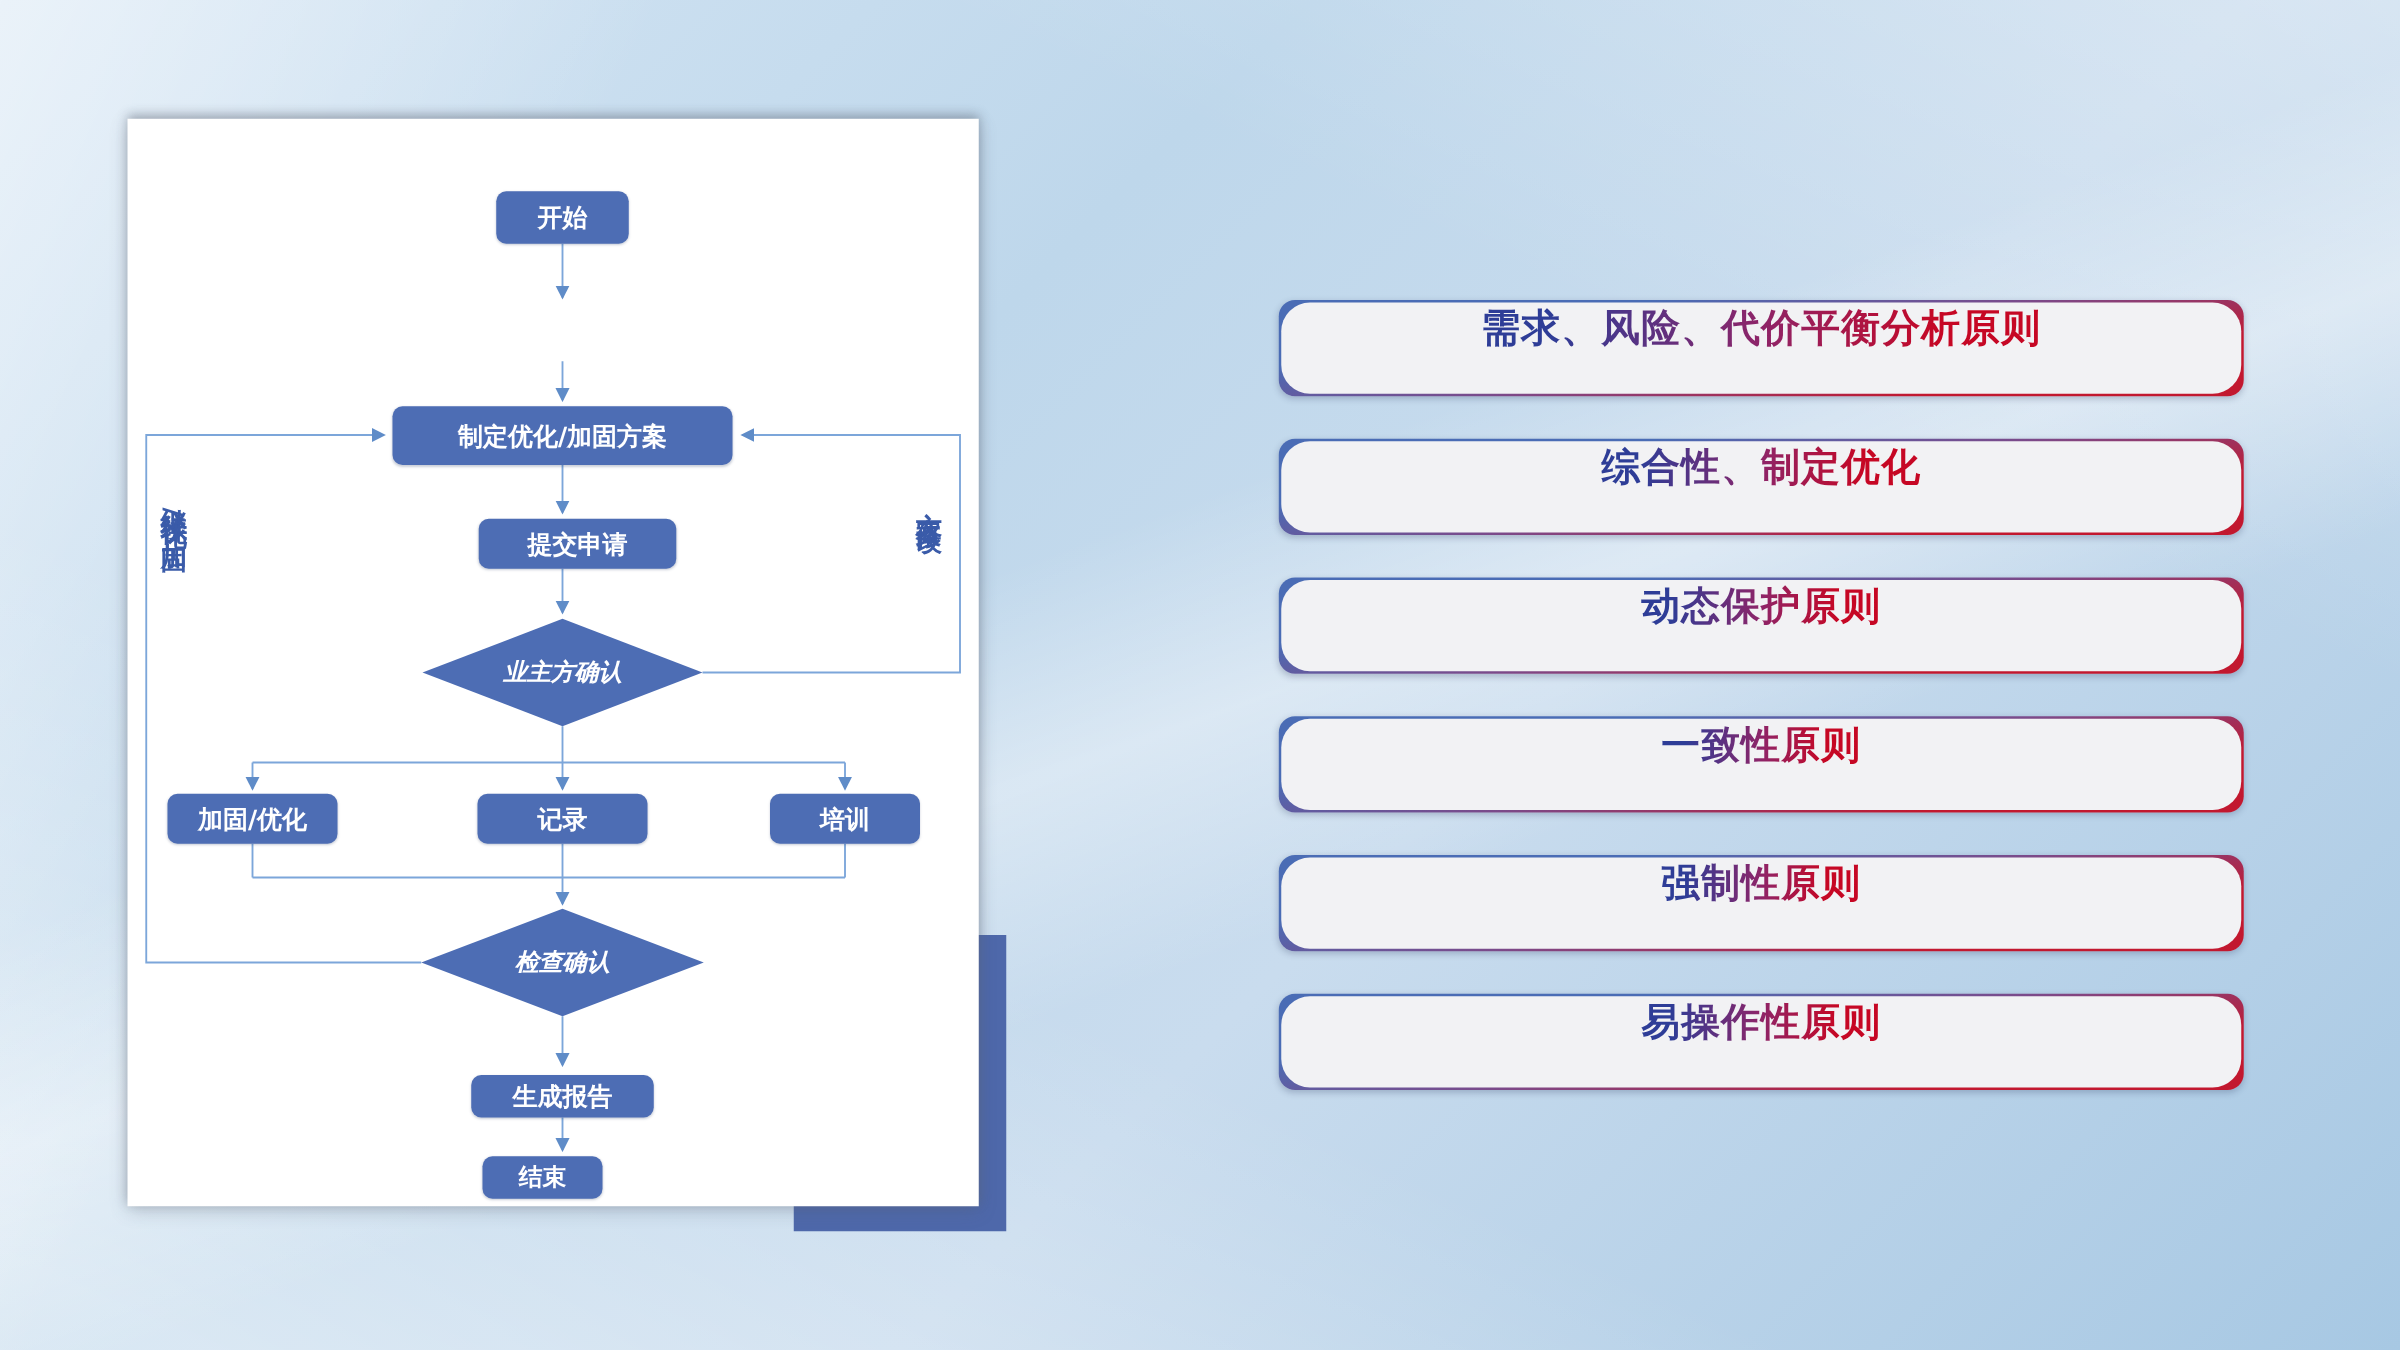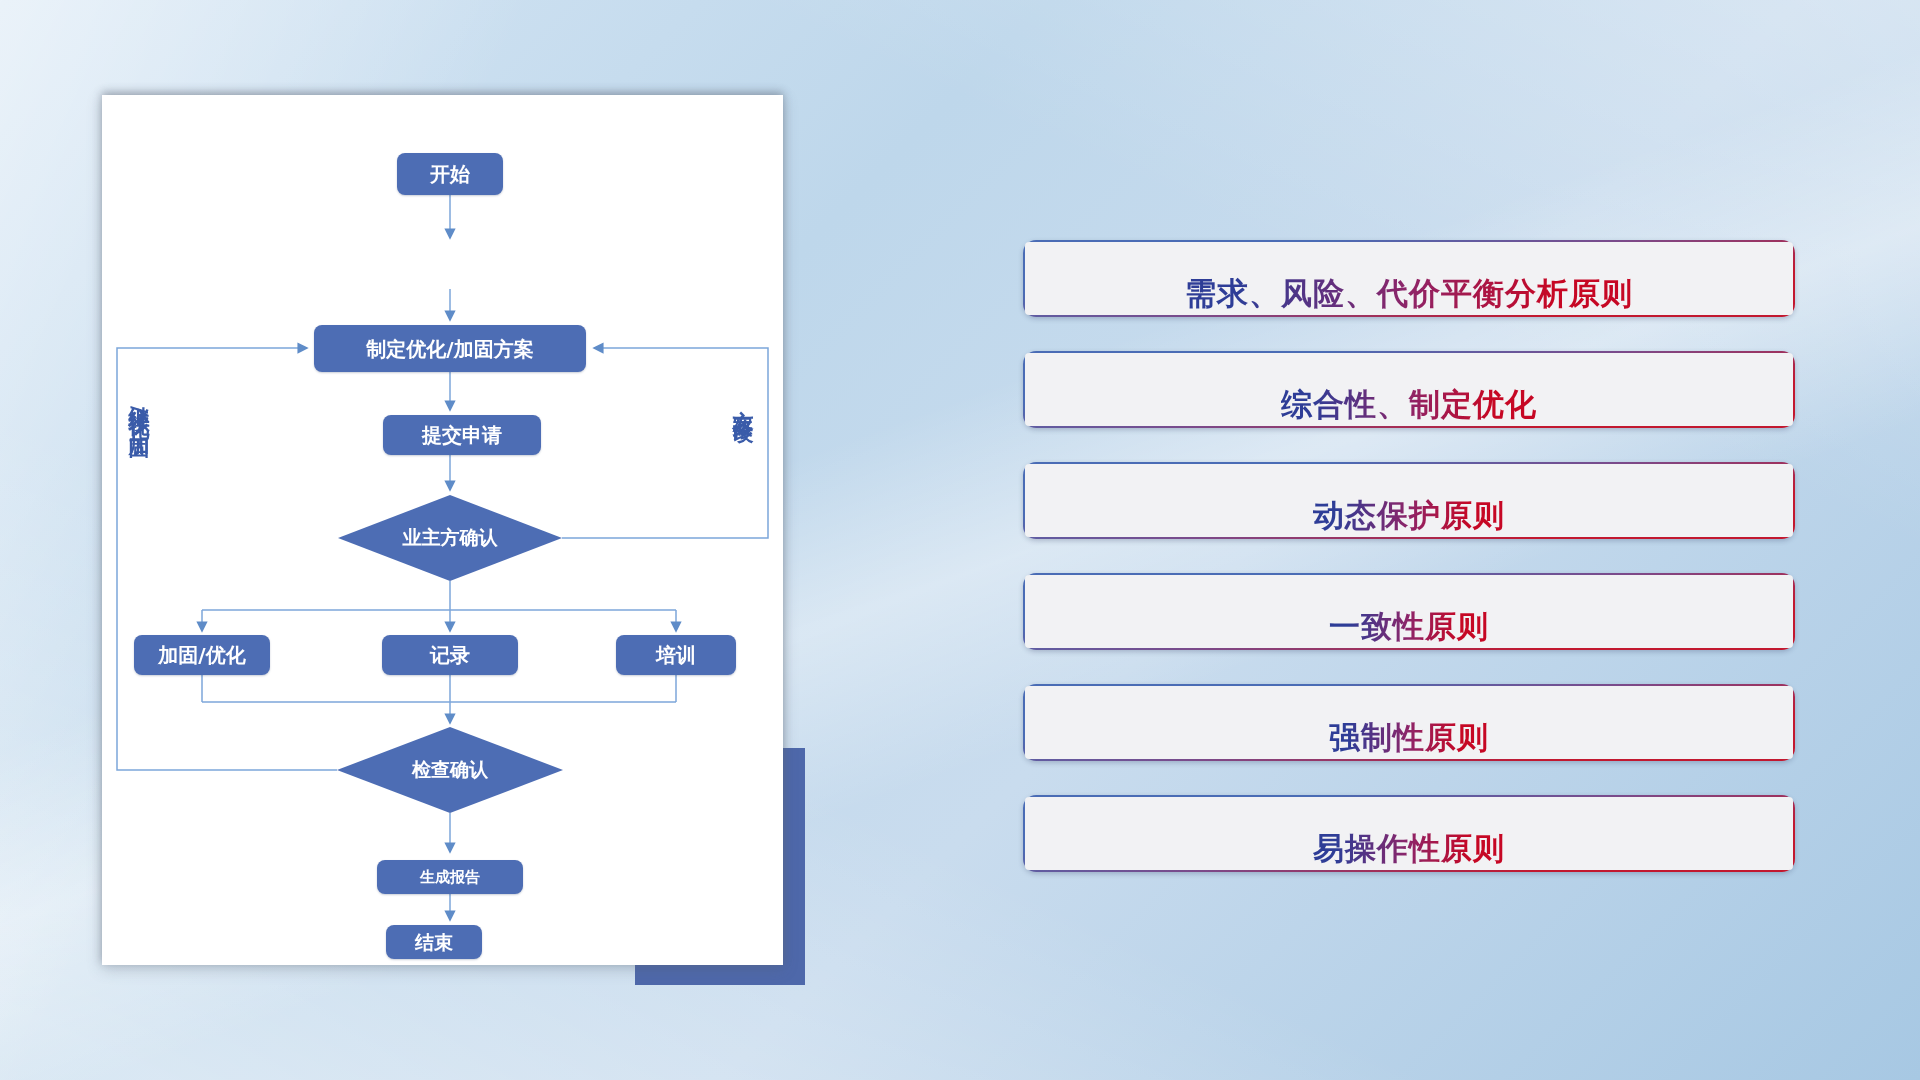--- a/index.html
+++ b/index.html
@@ -30,30 +30,30 @@
   .connectors{ position:absolute; left:0; top:0; width:681px; height:870px; }
 
   .node{
     position:absolute; display:flex; align-items:center; justify-content:center;
     background:#4d6db4; color:#ffffff; font-weight:bold; font-size:20px;
     border-radius:8px; text-align:right; line-height:1;
     box-shadow:0 1px 2px rgba(40,60,100,.25);
   }
   .dlabel{
     position:absolute; display:flex; align-items:center; justify-content:center;
-    color:#ffffff; font-weight:bold; font-size:19px; background:transparent;
+    color:#ffffff; font-weight:bold; font-size:19px; background:transparent;font-style:italic;
   }
   .n-start   { left:295px; top:58px;  width:106px; height:42px; }
   .n-risk    { left:208px; top:148px; width:280px; height:46px; }
   .n-plan    { left:212px; top:230px; width:272px; height:47px; }
   .n-submit  { left:281px; top:320px; width:158px; height:40px; }
   .n-harden  { left:32px;  top:540px; width:136px; height:40px; }
   .n-record  { left:280px; top:540px; width:136px; height:40px; }
   .n-training{ left:514px; top:540px; width:120px; height:40px; }
-  .n-report  { left:275px; top:765px; width:146px; height:34px; font-size:15px; }
+  .n-report  { left:275px; top:765px; width:146px; height:34px; font-size:20px; }
   .n-end     { left:284px; top:830px; width:96px;  height:34px; font-size:19px; }
   .d1-label  { left:248px; top:423px; width:200px; height:40px; }
   .d2-label  { left:248px; top:655px; width:200px; height:40px; }
 
   .vlabel{
     position:absolute; writing-mode:vertical-rl; text-orientation:mixed;
     color:#3a5ba9; font-weight:bold; font-size:21px; letter-spacing:4px; line-height:1;
   }
   .vlabel.left  { left:26px;  top:295px; }
   .vlabel.right { left:630px; top:298px; }
@@ -67,22 +67,22 @@
   .principles{
     position:absolute; left:1023px; top:240px; width:772px;
     display:flex; flex-direction:column; gap:34px;
   }
   .principle{
     height:77px; border-radius:13px; padding:2px;
     background:linear-gradient(170deg,#4a6cb5 25%,#7b4a8a 50%,#c2182f 78%);
     box-shadow:0 2px 5px rgba(40,50,90,.25);
   }
   .principle-inner{
-    width:100%; height:100%; border-radius:4px; background:#f2f2f4;
-    display:flex; align-items:flex-end; justify-content:center;
+    width:100%; height:100%; border-radius:23px; background:#f2f2f4;
+    display:flex; align-items:flex-start; justify-content:center;
   }
   .grad-text{
     font-size:31px; font-weight:bold; letter-spacing:1px; color:#8c2057;
   }
   @supports ((-webkit-background-clip:text) or (background-clip:text)){
     .grad-text{
       background:linear-gradient(90deg,#2e3d97 12%,#8e2468 50%,#c60724 82%);
       -webkit-background-clip:text; background-clip:text; color:transparent;
     }
   }

